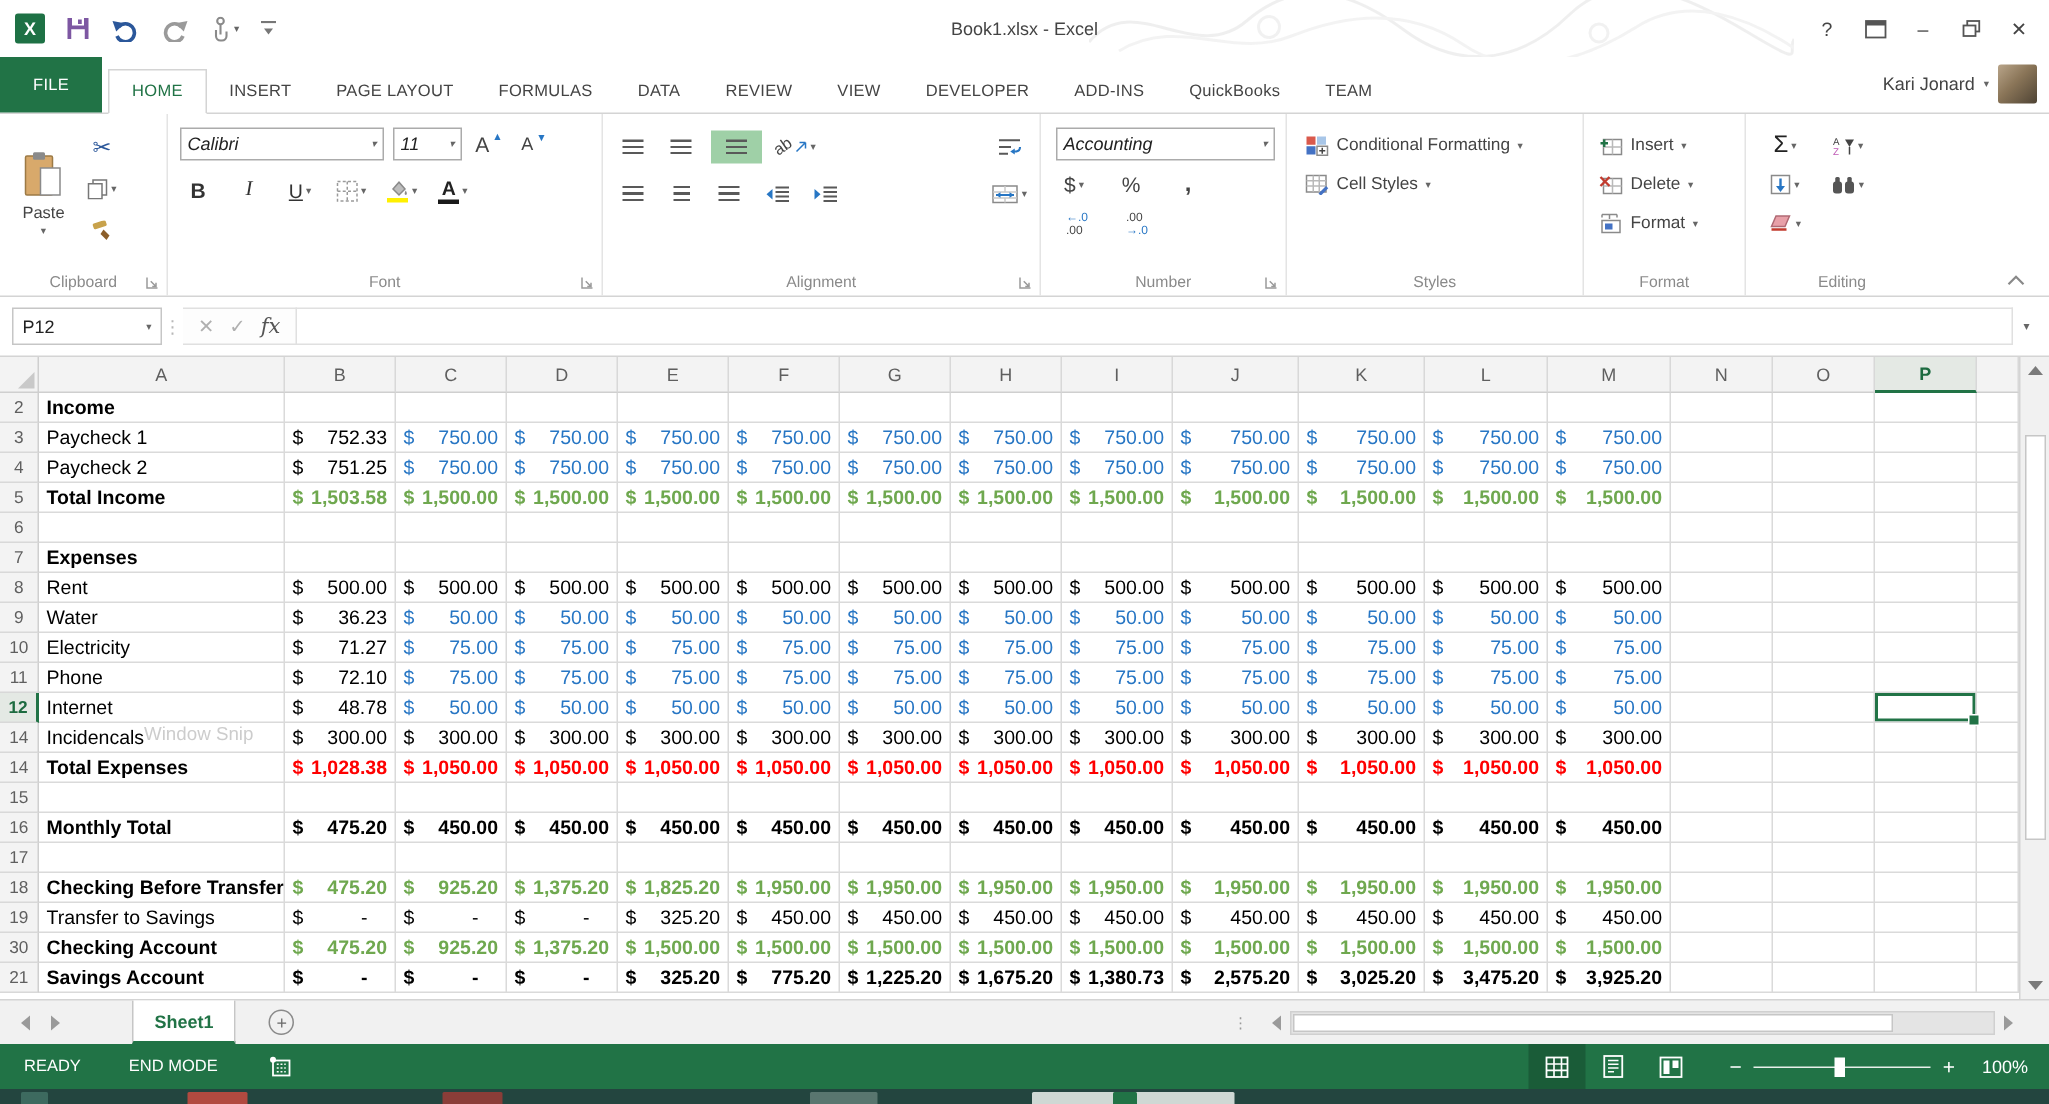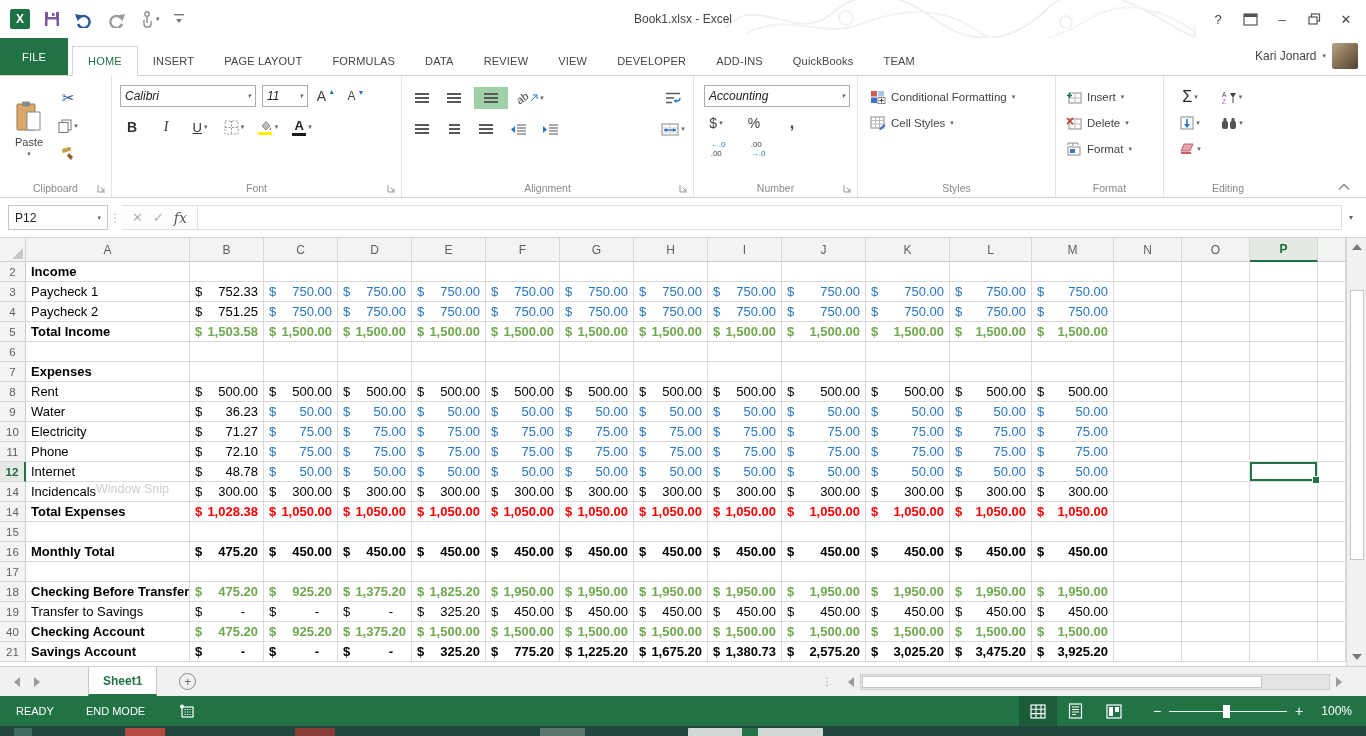--- a/index.html
+++ b/index.html
@@ -1401,21 +1401,21 @@
             <div class="cell num ck" style="width: 82px;">
               <span>$</span>
               <span>450.00</span>
             </div>
             <div class="cell" style="width: 68px;"></div>
             <div class="cell" style="width: 68px;"></div>
             <div class="cell" style="width: 68px;"></div>
             <div class="cell" style="width: 28px;"></div>
           </div>
           <div class="grow">
-            <div class="rhdr" style="width: 26px;">40</div>
+            <div class="rhdr" style="width: 26px;">30</div>
             <div class="cell label bold cg" style="width: 164px;">Checking Account</div>
             <div class="cell num cg bold" style="width: 74px;">
               <span>$</span>
               <span>475.20</span>
             </div>
             <div class="cell num cg bold" style="width: 74px;">
               <span>$</span>
               <span>925.20</span>
             </div>
             <div class="cell num cg bold" style="width: 74px;">

